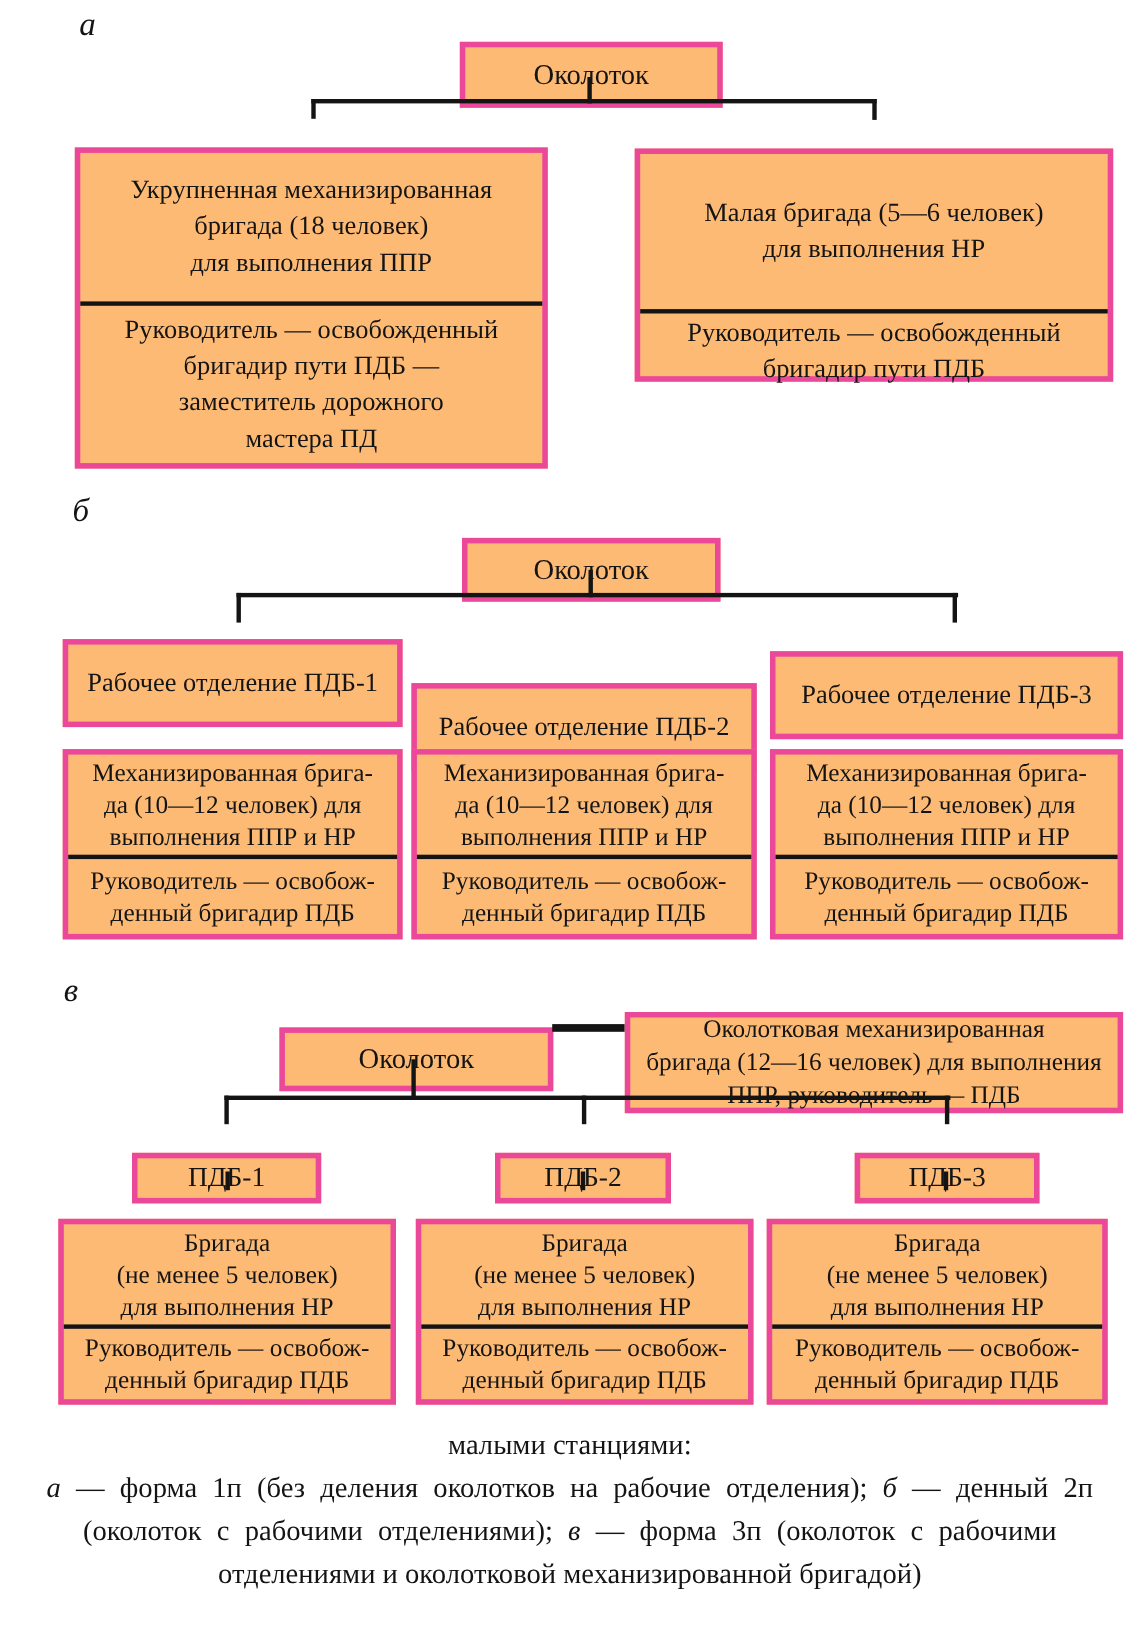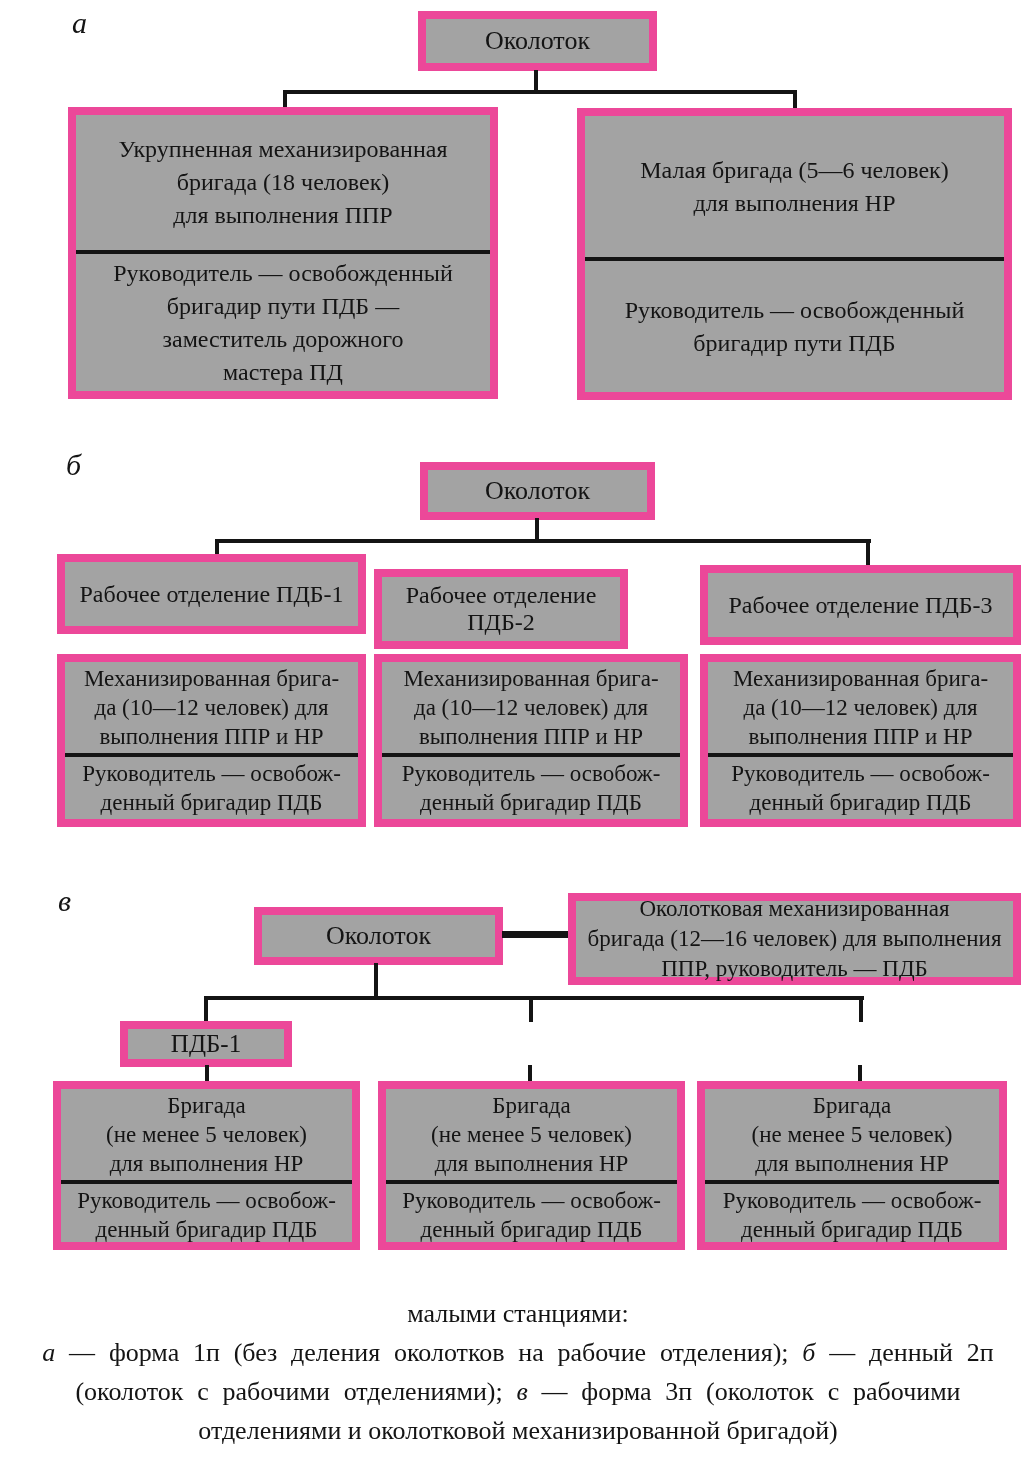--- a/index.html
+++ b/index.html
@@ -2,24 +2,25 @@
 <html><head>
 <meta charset="utf-8">
 <style>
   html,body { margin:0; padding:0; background:#ffffff; }
   .page {
     position:relative; width:1036px; height:1480px; overflow:hidden;
     background:#ffffff; color:#141414;
     font-family:"Liberation Serif","DejaVu Serif",serif;
   }
   .box {
-    position:absolute; box-sizing:border-box; background:#a3a3a3;
-    border:8px solid #ec4899;
+    position:absolute; box-sizing:border-box; background:#fdba74;
+    border:5px solid #ec4899;
     display:flex; align-items:center; justify-content:center;
     text-align:center;
+    margin-top:27px;
   }
   .split { flex-direction:column; align-items:stretch; justify-content:flex-start; }
   .cell {
     display:flex; align-items:center; justify-content:center;
     text-align:center; white-space:pre-line; padding:2px 8px; box-sizing:border-box;
   }
   .cell.first { border-bottom:4px solid #141414; }
   .cell.rest { flex:1 1 auto; }
   .line { position:absolute; background:#141414; }
   .sec-label { position:absolute; font-style:italic; font-size:30px; line-height:30px; }
@@ -51,38 +52,38 @@
   <div class="box split" style="left:68px;top:107px;width:430px;height:292px">
     <div class="cell first t-a" style="flex:0 0 139px">Укрупненная механизированная
 бригада (18 человек)
 для выполнения ППР</div>
     <div class="cell rest t-a">Руководитель — освобожденный
 бригадир пути ПДБ —
 заместитель дорожного
 мастера ПД</div>
   </div>
 
-  <div class="box split" style="left:577px;top:108px;width:435px;height:292px">
+  <div class="box split" style="left:577px;top:108px;width:435px;height:212px">
     <div class="cell first t-a" style="flex:0 0 145px">Малая бригада (5—6 человек)
 для выполнения НР</div>
     <div class="cell rest t-a">Руководитель — освобожденный
 бригадир пути ПДБ</div>
   </div>
 
   <div class="sec-label" style="left:66px;top:450px">б</div>
 
   <div class="box t-root" style="left:420px;top:462px;width:235px;height:58px">Околоток</div>
 
   <div class="line" style="left:535px;top:518px;width:4px;height:25px"></div>
   <div class="line" style="left:215px;top:539px;width:656px;height:4px"></div>
   <div class="line" style="left:215px;top:539px;width:4px;height:27px"></div>
   <div class="line" style="left:866px;top:539px;width:4px;height:27px"></div>
 
   <div class="box t-hdr" style="left:57px;top:554px;width:309px;height:80px">Рабочее отделение ПДБ-1</div>
-  <div class="box t-hdr" style="left:374px;top:569px;width:254px;height:80px">Рабочее отделение ПДБ-2</div>
+  <div class="box t-hdr" style="left:374px;top:594px;width:314px;height:80px">Рабочее отделение ПДБ-2</div>
   <div class="box t-hdr" style="left:700px;top:565px;width:321px;height:80px">Рабочее отделение ПДБ-3</div>
 
   <div class="box split" style="left:57px;top:654px;width:309px;height:173px">
     <div class="cell first t-body" style="flex:0 0 89px">Механизированная брига-
 да (10—12 человек) для
 выполнения ППР и НР</div>
     <div class="cell rest t-body">Руководитель — освобож-
 денный бригадир ПДБ</div>
   </div>
   <div class="box split" style="left:374px;top:654px;width:314px;height:173px">
@@ -110,20 +111,22 @@
 бригада (12—16 человек) для выполнения
 ППР, руководитель — ПДБ</div>
 
   <div class="line" style="left:374px;top:963px;width:4px;height:36px"></div>
   <div class="line" style="left:204px;top:996px;width:660px;height:4px"></div>
   <div class="line" style="left:204px;top:996px;width:4px;height:26px"></div>
   <div class="line" style="left:529px;top:996px;width:4px;height:26px"></div>
   <div class="line" style="left:859px;top:996px;width:4px;height:26px"></div>
 
   <div class="box t-pdb" style="left:120px;top:1021px;width:172px;height:46px">ПДБ-1</div>
+  <div class="box t-pdb" style="left:450px;top:1021px;width:160px;height:46px">ПДБ-2</div>
+  <div class="box t-pdb" style="left:777px;top:1021px;width:168px;height:46px">ПДБ-3</div>
 
   <div class="line" style="left:205px;top:1065px;width:4px;height:17px"></div>
   <div class="line" style="left:528px;top:1065px;width:4px;height:17px"></div>
   <div class="line" style="left:858px;top:1065px;width:4px;height:17px"></div>
 
   <div class="box split" style="left:53px;top:1081px;width:307px;height:169px">
     <div class="cell first t-body" style="flex:0 0 87px">Бригада
 (не менее 5 человек)
 для выполнения НР</div>
     <div class="cell rest t-body">Руководитель — освобож-

